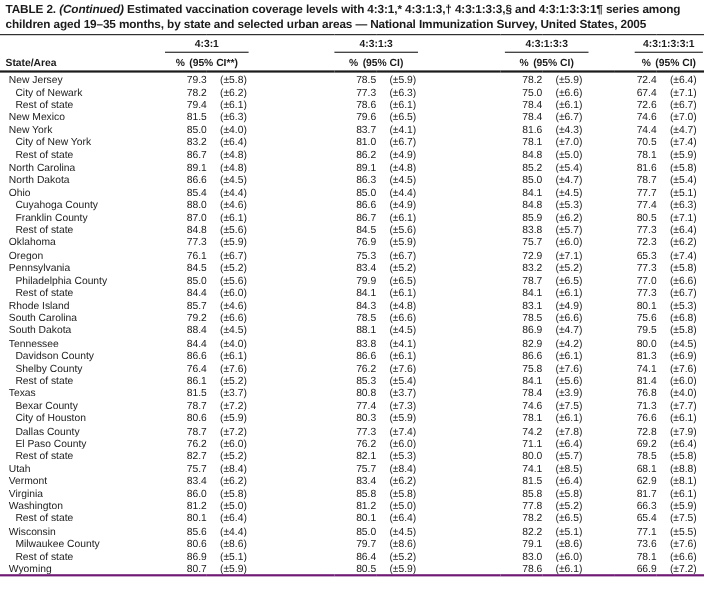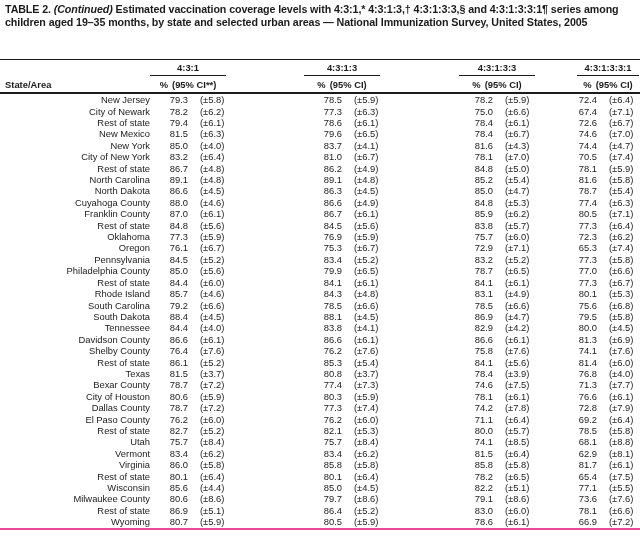--- a/index.html
+++ b/index.html
@@ -15,22 +15,21 @@
     line-height:12.6px;
     padding:3px 18px 3px 5px;
     letter-spacing:-0.1px;
   }
   .title .cont{font-style:italic;}
   table{
     width:640px;
     border-collapse:collapse;
     table-layout:fixed;
     border-top:1.5px solid #1b1b1b;
-    border-bottom:2px solid #ec4899;
-    margin-top:28px;
+    border-bottom:2px solid #701a75;
   }
   thead th{
     font-size:9.4px;
     font-weight:bold;
     padding:0;
     vertical-align:bottom;
     text-align:left;
   }
   tr.grouprow th{height:16px;}
   tr.subrow th{height:14px;}
@@ -50,21 +49,21 @@
   .grp .cispan{margin-left:4px;}
   .statehead{padding:0 0 2px 5px;font-size:9.4px;}
   tbody td{
     font-size:9.4px;
     line-height:11.4px;
     height:11.4px;
     padding:0;
     white-space:nowrap;
     overflow:hidden;
   }
-  td.state{padding-left:8px;text-align:right;}
+  td.state{padding-left:8px;text-align:left;}
   td.state.indent{padding-left:14px;}
   td.pct{text-align:right;}
   td.ci{text-align:left;padding-left:12px;}
 </style>
 </head>
 <body>
 
 <div class="title">
   <span>TABLE 2. </span><span class="cont">(Continued)</span><span> Estimated vaccination coverage levels with 4:3:1,* 4:3:1:3,† 4:3:1:3:3,§ and 4:3:1:3:3:1¶ series among children aged 19–35 months, by state and selected urban areas — National Immunization Survey, United States, 2005</span>
 </div>
@@ -207,20 +206,31 @@
         <td class="pct">86.6</td>
         <td class="ci">(±4.5)</td>
         <td class="pct">86.3</td>
         <td class="ci">(±4.5)</td>
         <td class="pct">85.0</td>
         <td class="ci">(±4.7)</td>
         <td class="pct">78.7</td>
         <td class="ci">(±5.4)</td>
       </tr>
       <tr>
+        <td class="state">Ohio</td>
+        <td class="pct">85.4</td>
+        <td class="ci">(±4.4)</td>
+        <td class="pct">85.0</td>
+        <td class="ci">(±4.4)</td>
+        <td class="pct">84.1</td>
+        <td class="ci">(±4.5)</td>
+        <td class="pct">77.7</td>
+        <td class="ci">(±5.1)</td>
+      </tr>
+      <tr>
         <td class="state indent">Cuyahoga County</td>
         <td class="pct">88.0</td>
         <td class="ci">(±4.6)</td>
         <td class="pct">86.6</td>
         <td class="ci">(±4.9)</td>
         <td class="pct">84.8</td>
         <td class="ci">(±5.3)</td>
         <td class="pct">77.4</td>
         <td class="ci">(±6.3)</td>
       </tr>
@@ -471,20 +481,31 @@
         <td class="pct">86.0</td>
         <td class="ci">(±5.8)</td>
         <td class="pct">85.8</td>
         <td class="ci">(±5.8)</td>
         <td class="pct">85.8</td>
         <td class="ci">(±5.8)</td>
         <td class="pct">81.7</td>
         <td class="ci">(±6.1)</td>
       </tr>
       <tr>
+        <td class="state">Washington</td>
+        <td class="pct">81.2</td>
+        <td class="ci">(±5.0)</td>
+        <td class="pct">81.2</td>
+        <td class="ci">(±5.0)</td>
+        <td class="pct">77.8</td>
+        <td class="ci">(±5.2)</td>
+        <td class="pct">66.3</td>
+        <td class="ci">(±5.9)</td>
+      </tr>
+      <tr>
         <td class="state indent">Rest of state</td>
         <td class="pct">80.1</td>
         <td class="ci">(±6.4)</td>
         <td class="pct">80.1</td>
         <td class="ci">(±6.4)</td>
         <td class="pct">78.2</td>
         <td class="ci">(±6.5)</td>
         <td class="pct">65.4</td>
         <td class="ci">(±7.5)</td>
       </tr>

